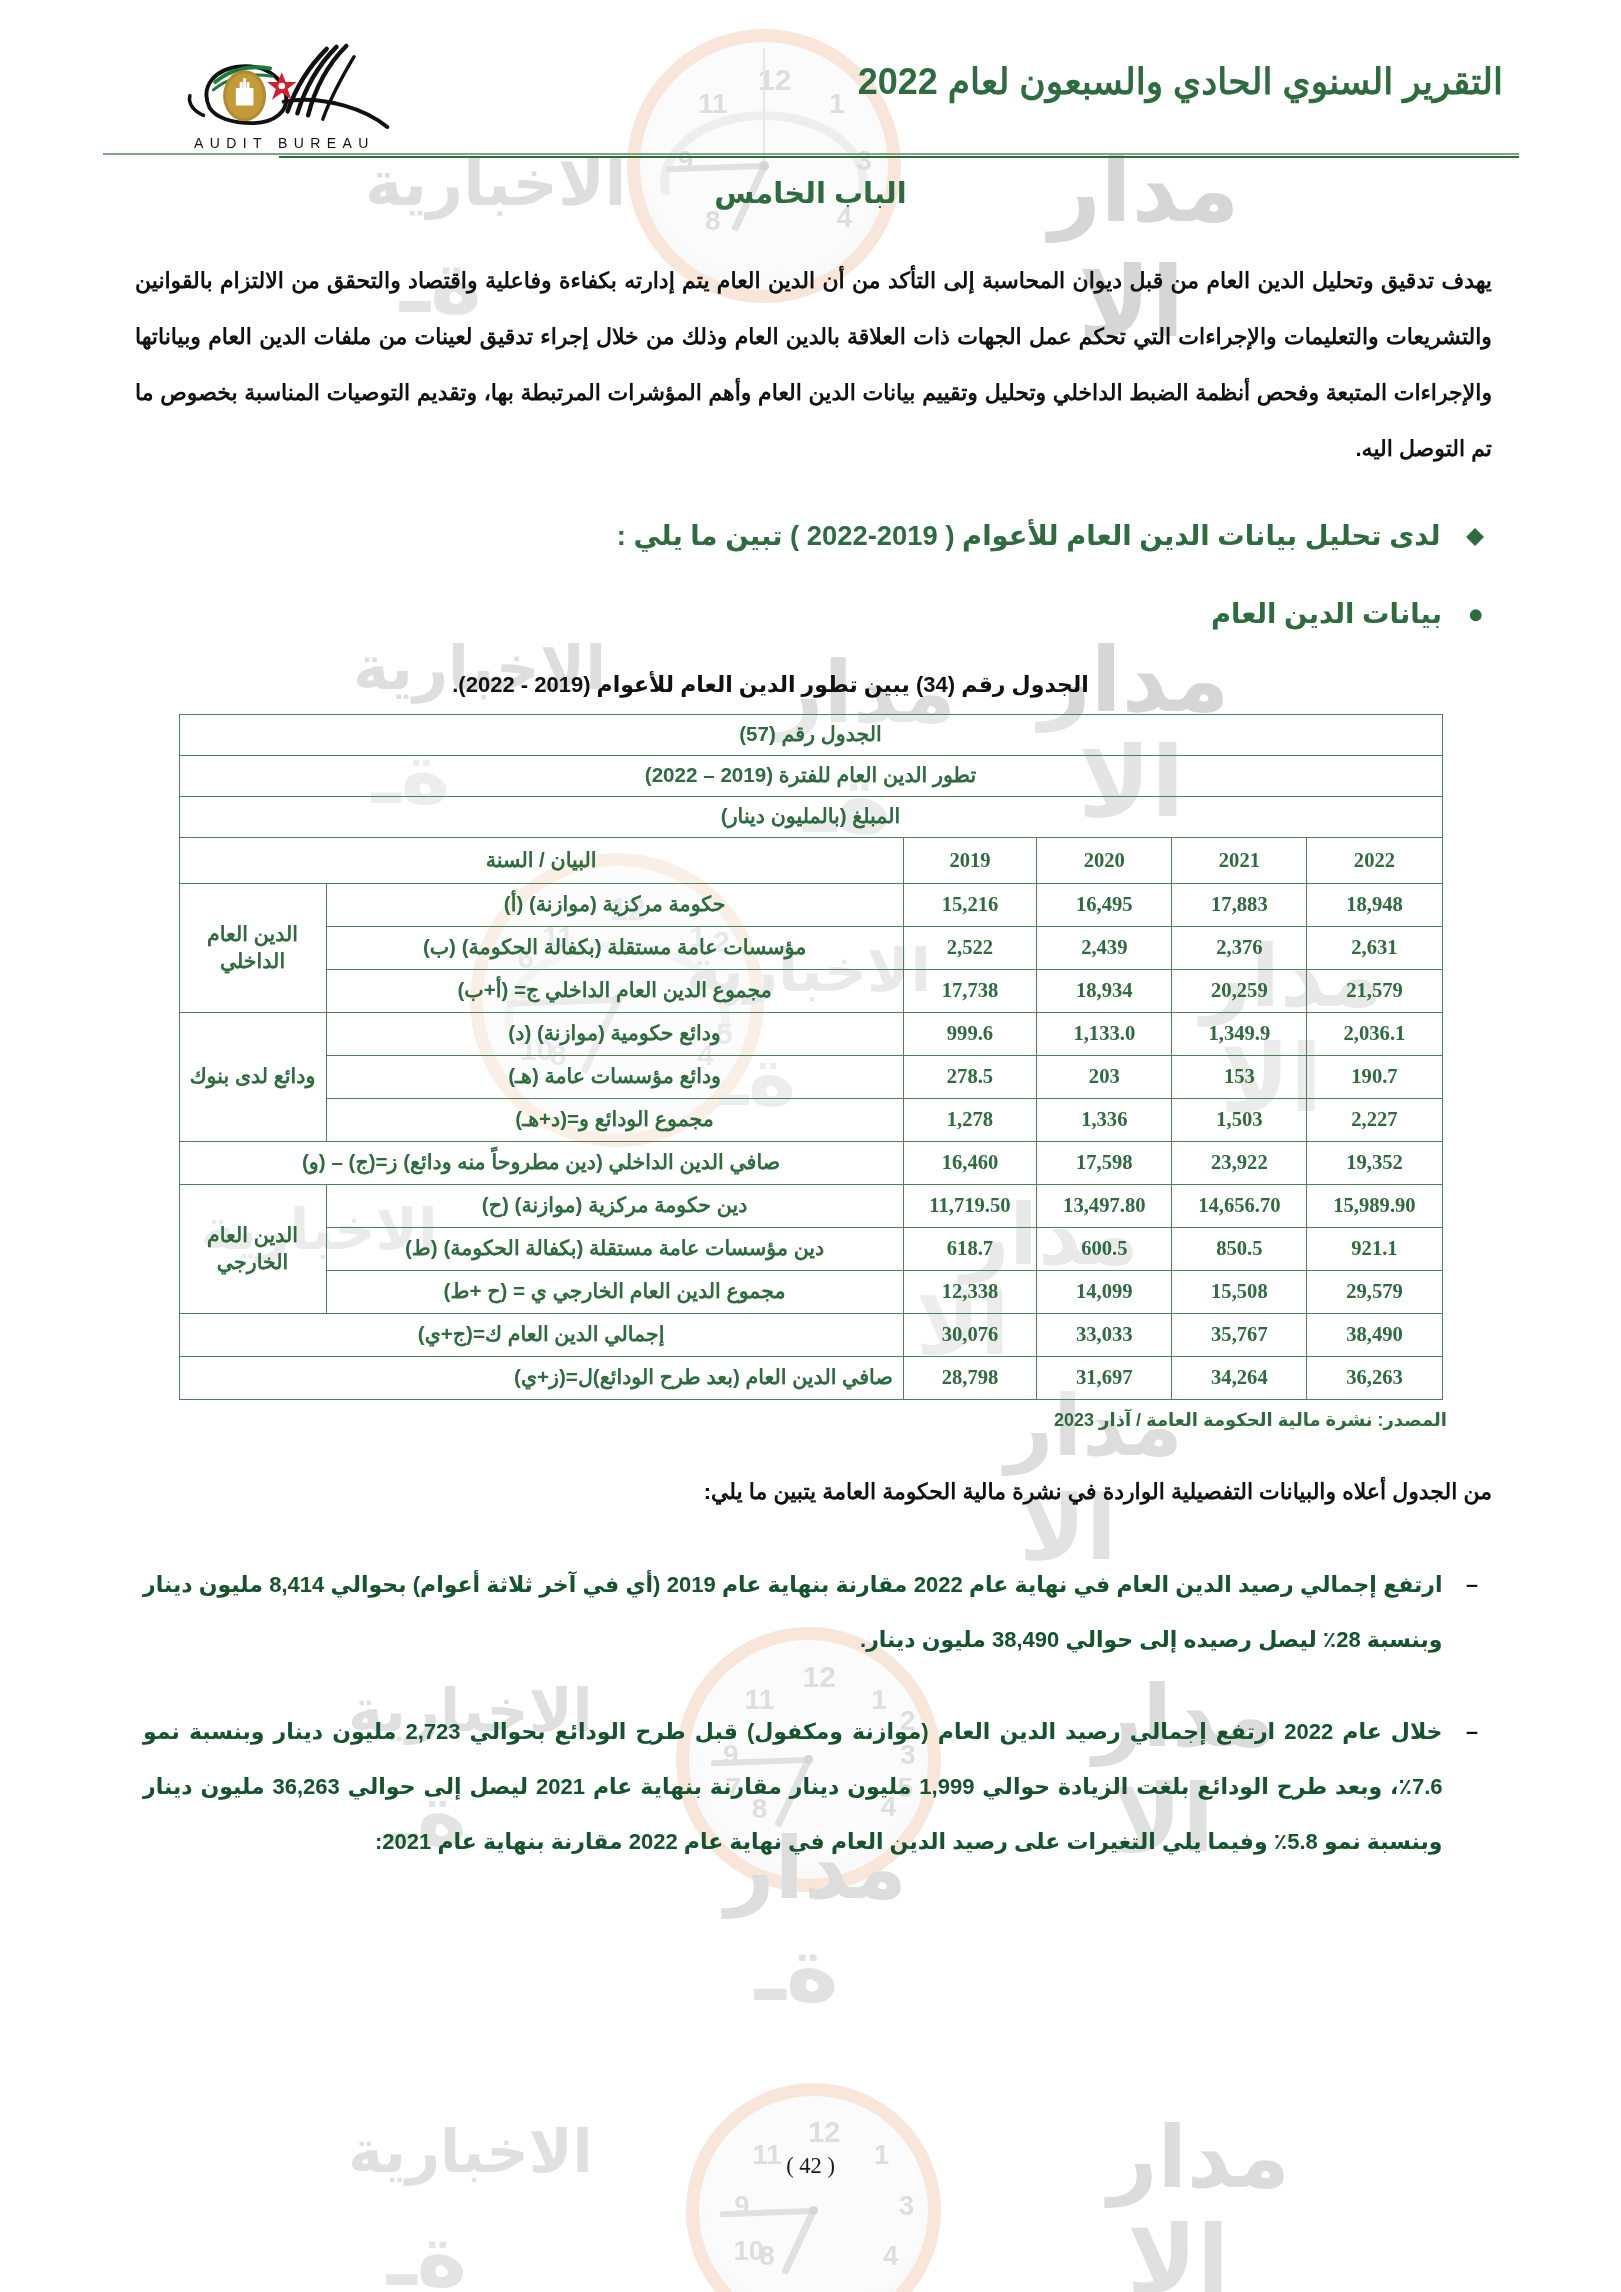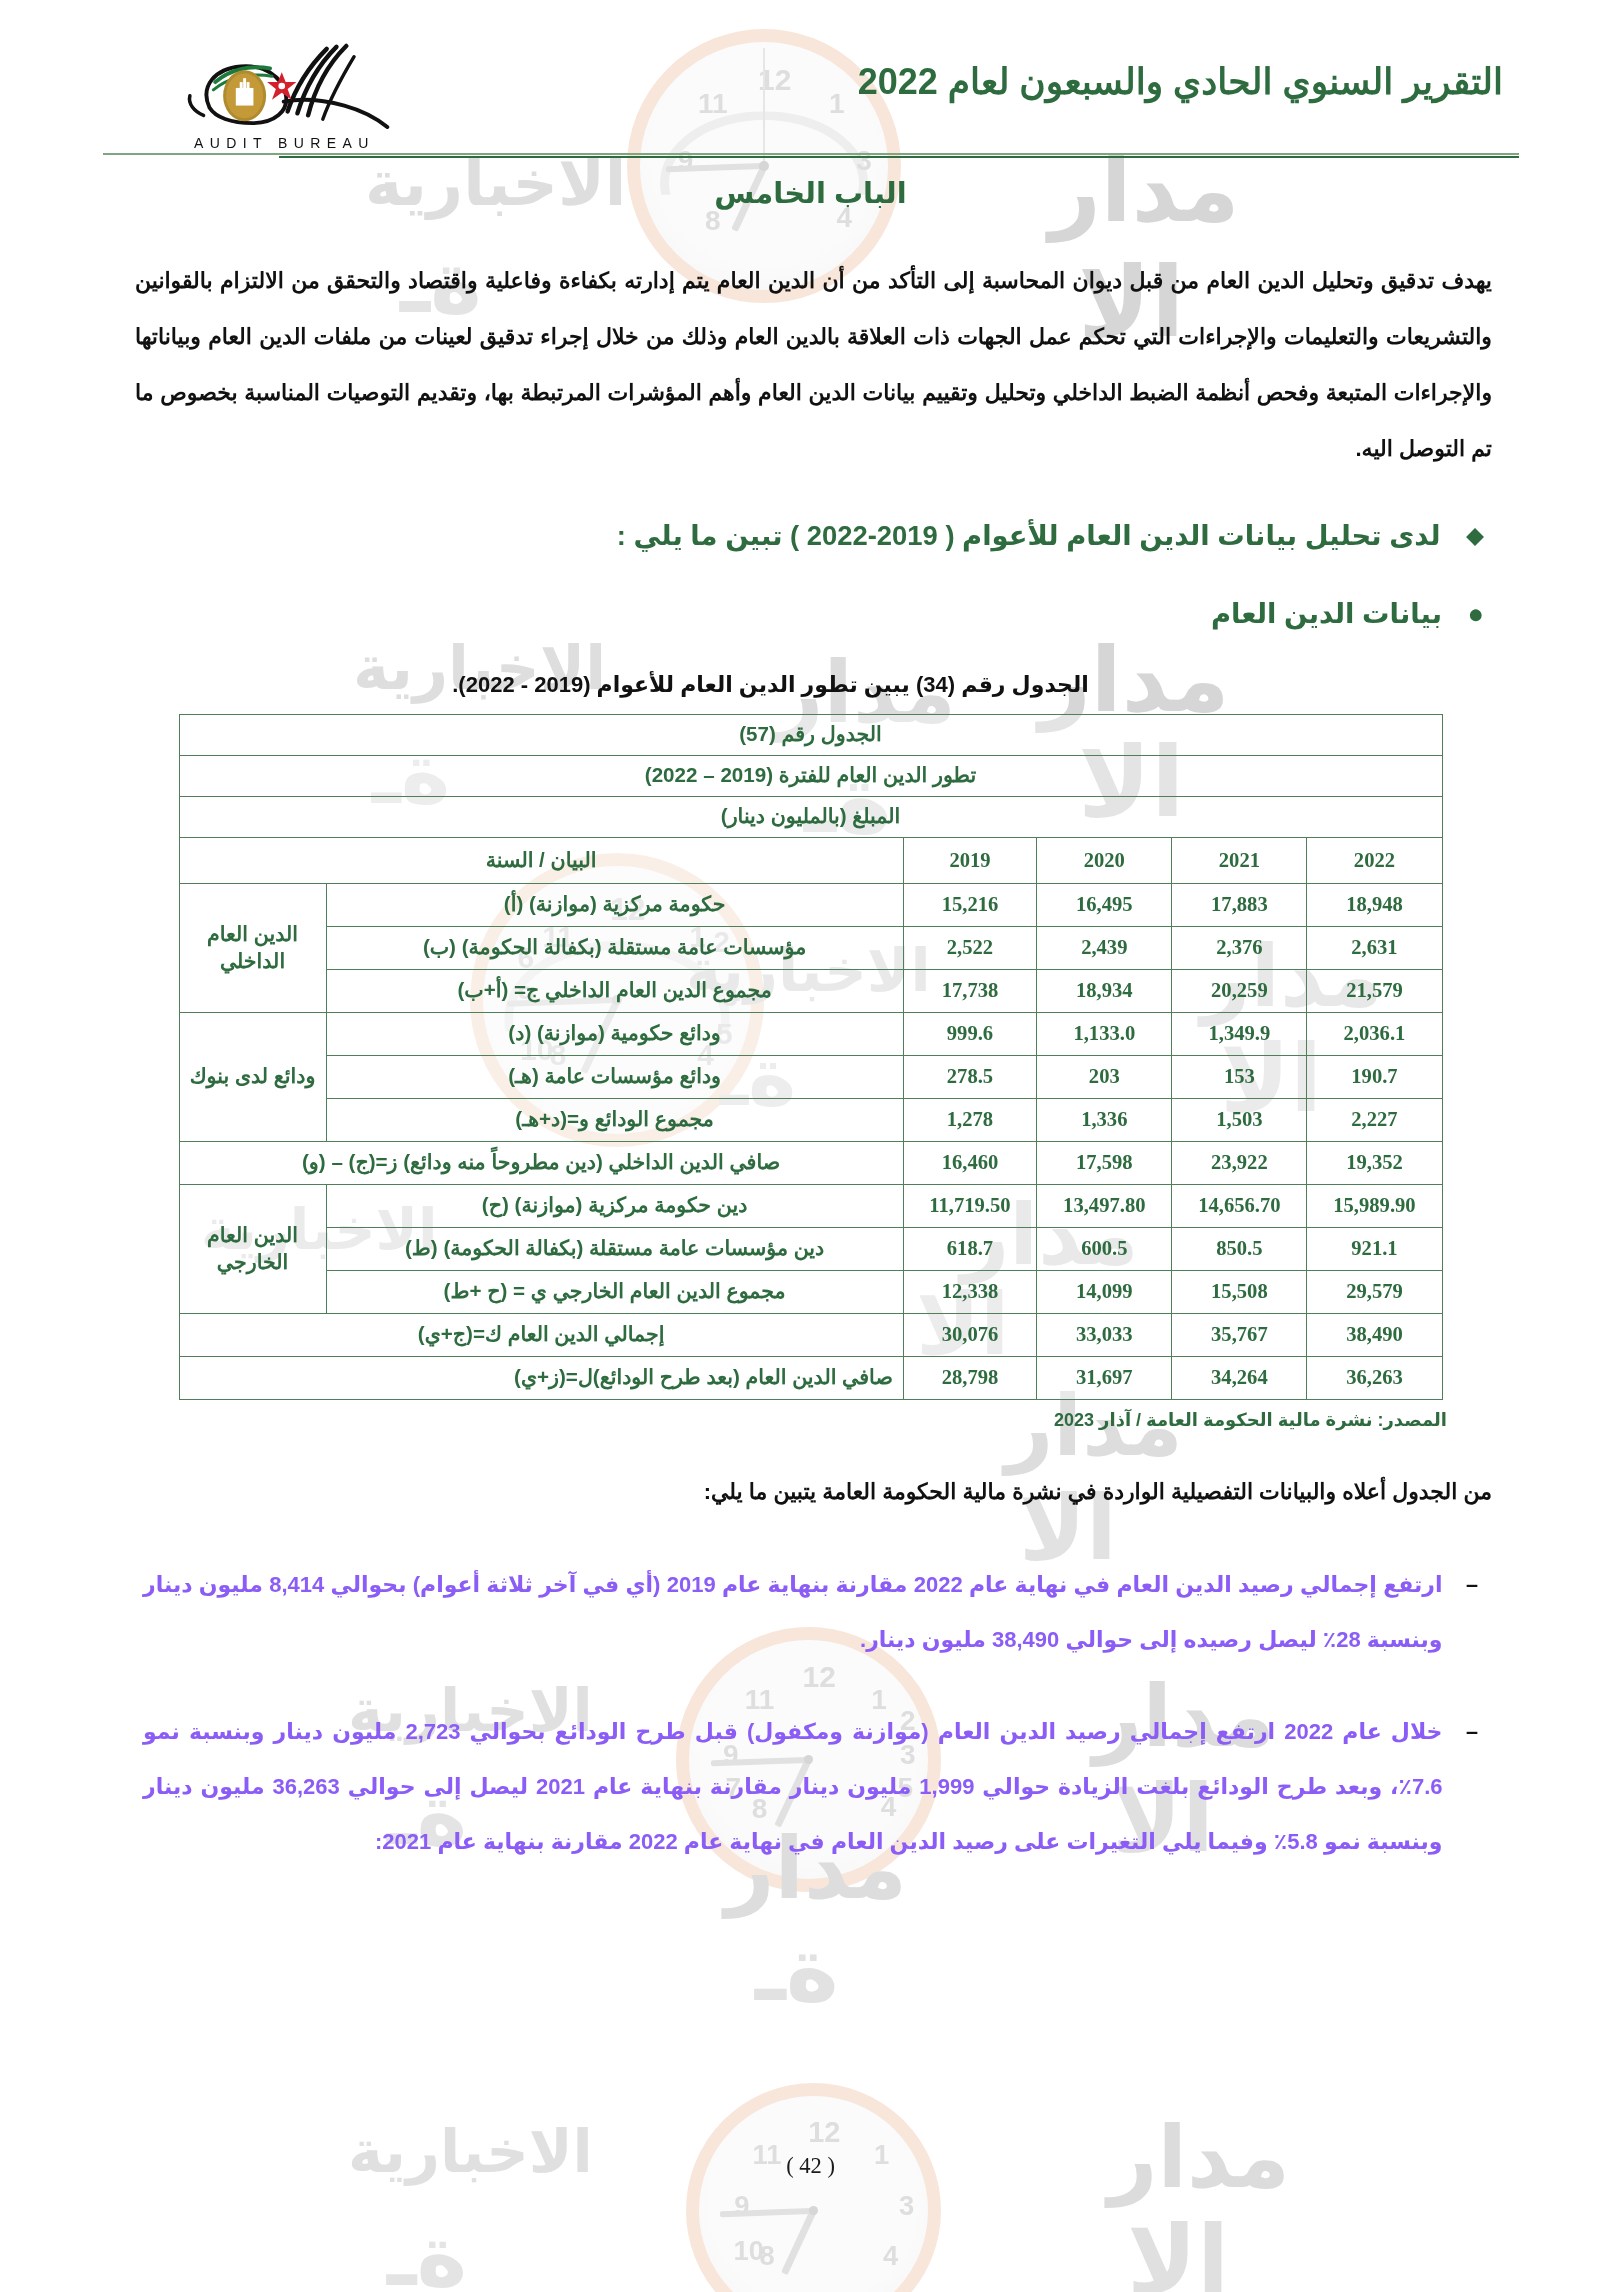--- a/index.html
+++ b/index.html
@@ -138,21 +138,21 @@
     margin:9.8px 0 0 0; padding-right:174px; text-align:right;
   }
 
   .dash-row {
     display:flex; direction:rtl; margin:37px 143px 0 143px; gap:23.5px;
     align-items:flex-start;
   }
   .dash-mark { flex:0 0 auto; color:#111; font-size:21.6px; line-height:55px; font-weight:bold;}
   .dash-body {
     direction:rtl; text-align:justify; font-size:22px; line-height:55px;
-    font-weight:bold; color:#8b5cf6;
+    font-weight:bold; color:#14532d;
   }
 
   .pagenum {
     position:absolute; bottom:114px; left:0; width:1621px;
     text-align:center; font-size:22.5px; color:#1a1a1a; font-weight:500;
     font-family:"Liberation Serif",serif; z-index:3;
   }
 </style>
 </head>
 <body>

